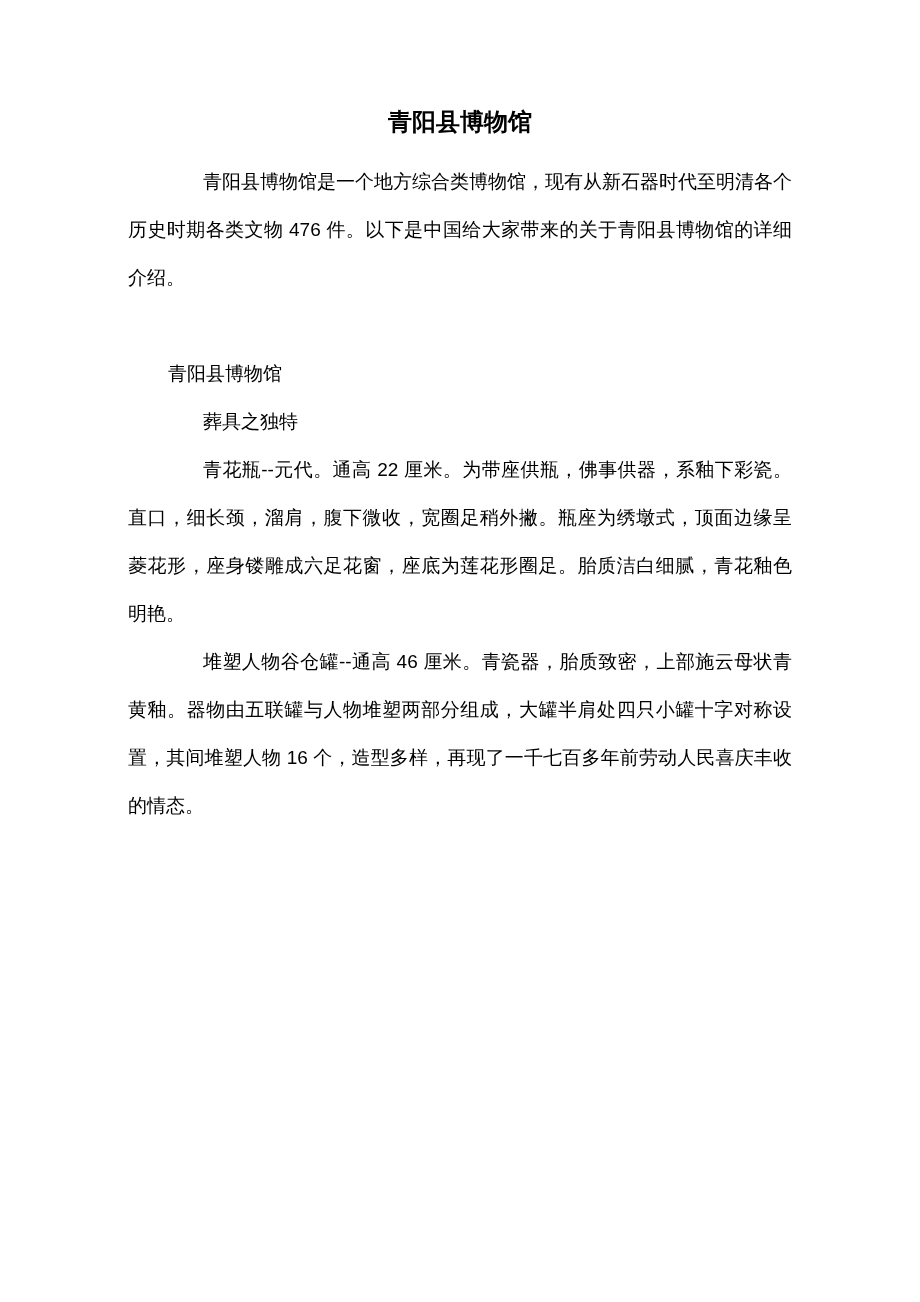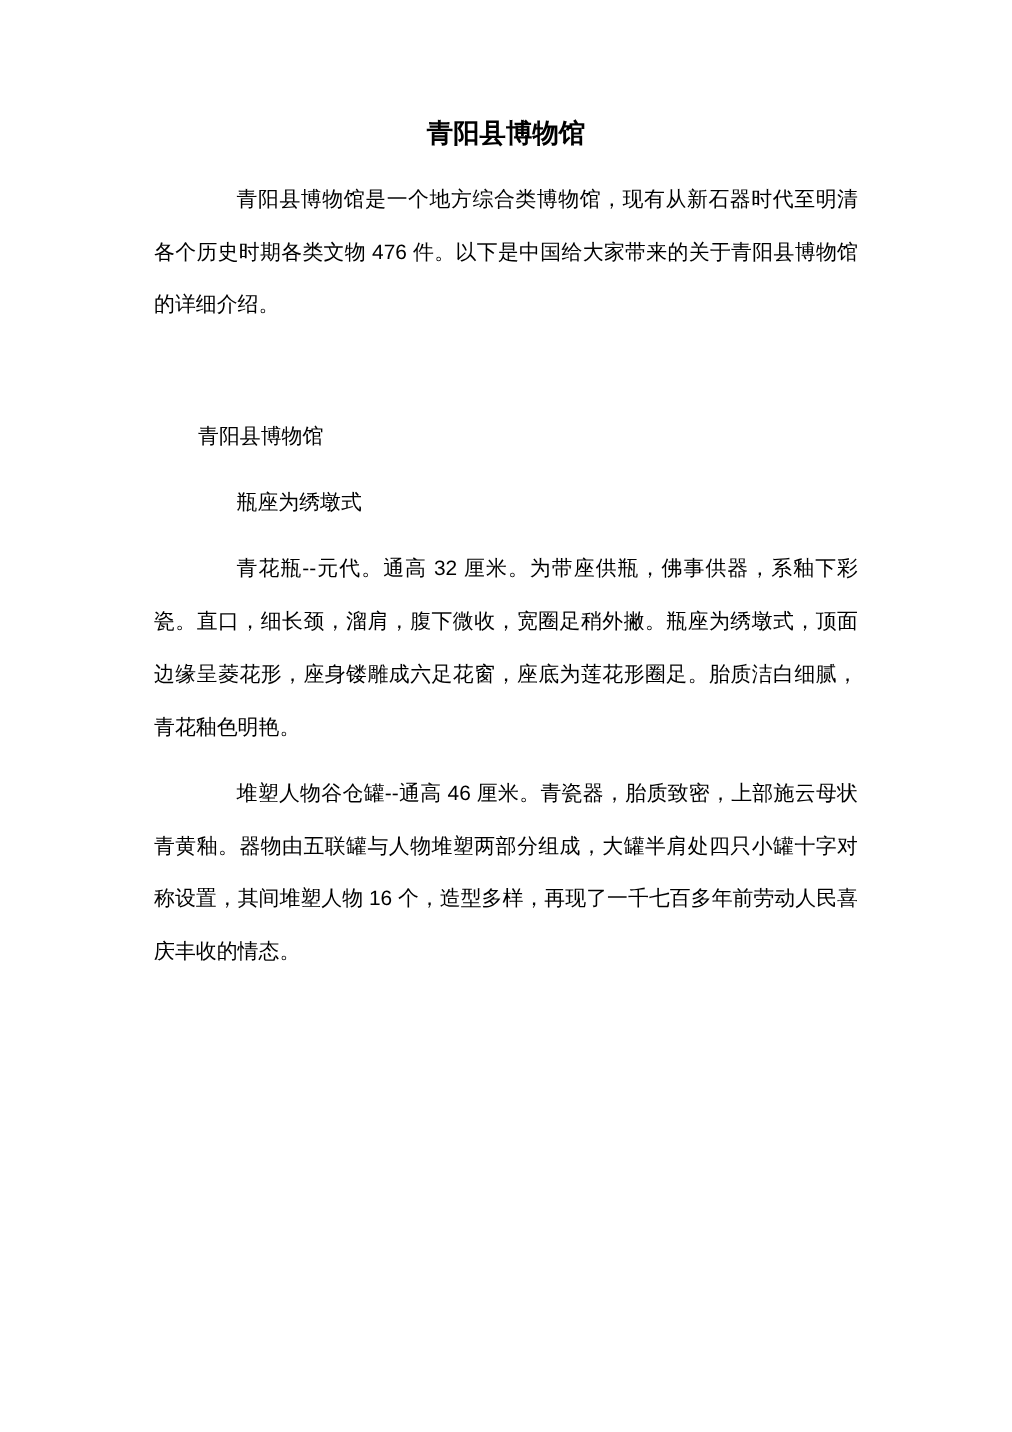--- a/index.html
+++ b/index.html
@@ -23,21 +23,21 @@
   }
   .doc-title {
     margin: 0;
     font-size: 24px;
     line-height: 36px;
     font-weight: 700;
     text-align: center;
     color: #000000;
   }
   .para {
-    margin: 12px;
+    margin: 0;
     font-size: 19px;
     line-height: 48px;
     text-align: justify;
     word-break: break-all;
     color: #000000;
   }
   .para.indent {
     text-indent: 75px;
   }
   .para.heading-indent {
@@ -56,20 +56,20 @@
 <div class="page">
 
   <h1 class="doc-title">青阳县博物馆</h1>
 
   <p class="para indent first-para">青阳县博物馆是一个地方综合类博物馆，现有从新石器时代至明清各个历史时期各类文物 476 件。以下是中国给大家带来的关于青阳县博物馆的详细介绍。</p>
 
   <div class="blank-line"></div>
 
   <p class="para heading-indent">青阳县博物馆</p>
 
-  <p class="para indent">瓶座为绣墩式</p>
+  <p class="para indent">葬具之独特</p>
 
-  <p class="para indent">青花瓶--元代。通高 32 厘米。为带座供瓶，佛事供器，系釉下彩瓷。直口，细长颈，溜肩，腹下微收，宽圈足稍外撇。瓶座为绣墩式，顶面边缘呈菱花形，座身镂雕成六足花窗，座底为莲花形圈足。胎质洁白细腻，青花釉色明艳。</p>
+  <p class="para indent">青花瓶--元代。通高 22 厘米。为带座供瓶，佛事供器，系釉下彩瓷。直口，细长颈，溜肩，腹下微收，宽圈足稍外撇。瓶座为绣墩式，顶面边缘呈菱花形，座身镂雕成六足花窗，座底为莲花形圈足。胎质洁白细腻，青花釉色明艳。</p>
 
 
   <p class="para indent">堆塑人物谷仓罐--通高 46 厘米。青瓷器，胎质致密，上部施云母状青黄釉。器物由五联罐与人物堆塑两部分组成，大罐半肩处四只小罐十字对称设置，其间堆塑人物 16 个，造型多样，再现了一千七百多年前劳动人民喜庆丰收的情态。</p>
 
 </div>
 
 </body></html>

